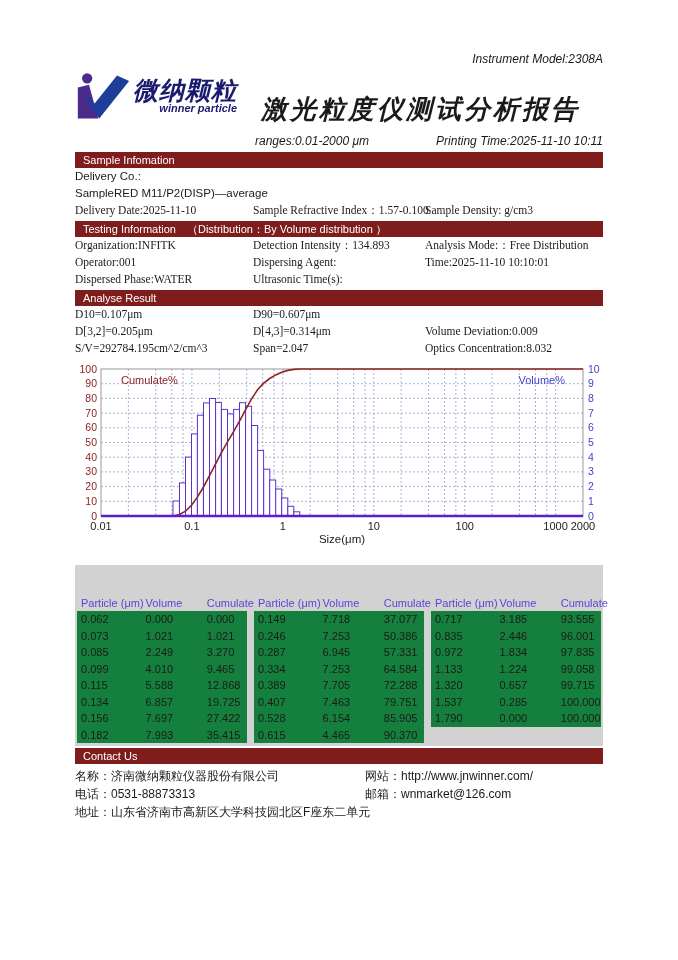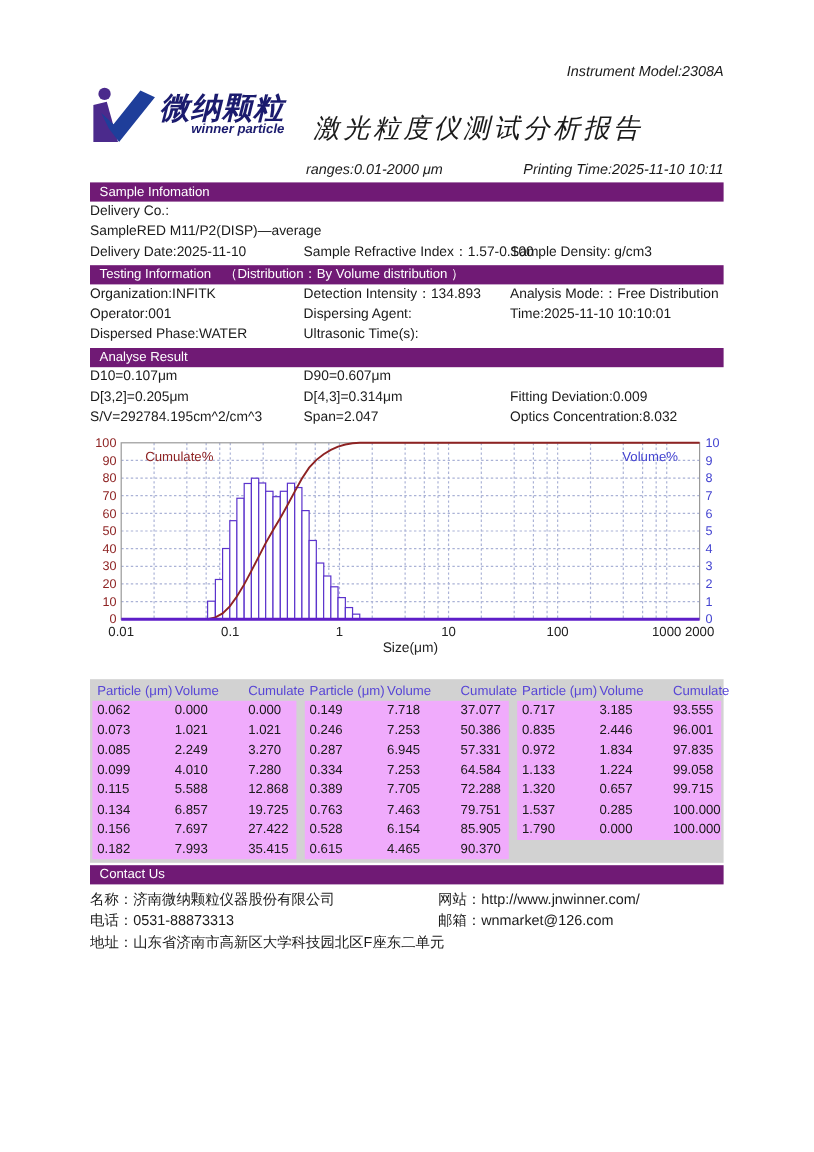--- a/index.html
+++ b/index.html
@@ -8,40 +8,40 @@
   .content{position:absolute;left:75px;top:52px;width:528px;}
 
   
   .instr-line{text-align:right;font-style:italic;font-size:12px;height:16px;}
   .brand-row{display:flex;align-items:flex-start;margin-top:2px;height:62px;}
   .logo-block{display:flex;align-items:flex-start;width:178px;}
   .logo-mark{width:56px;height:52px;flex:none;}
   .logo-texts{margin-left:2px;margin-top:8px;}
   .logo-cn{font-size:25px;font-weight:bold;color:#1b1b6e;letter-spacing:1px;line-height:24px;font-style:italic;}
   .logo-en{font-size:11px;font-weight:bold;font-style:italic;color:#1b1b6e;line-height:13px;text-align:right;}
-  .report-title{flex:1;font-size:22px;font-weight:normal;font-style:italic;font-family:"Liberation Serif",serif;letter-spacing:3px;margin-top:22px;margin-left:8px;white-space:nowrap;}
+  .report-title{flex:1;font-size:26px;font-weight:bold;font-style:italic;font-family:"Liberation Serif",serif;letter-spacing:3px;margin-top:22px;margin-left:8px;white-space:nowrap;}
   .meta-row{display:flex;justify-content:space-between;font-style:italic;font-size:12px;margin-top:2px;padding-left:180px;height:16px;}
 
   
-  .secbar{height:16px;line-height:16px;background:#701a75;color:#fff;font-size:11px;padding-left:8px;margin-top:2px;}
+  .secbar{height:16px;line-height:16px;background:#7f1d1d;color:#fff;font-size:11px;padding-left:8px;margin-top:2px;}
 
   
   .igrid{font-size:11.5px;}
   .irow{height:17px;line-height:17px;white-space:nowrap;}
-  .three{display:grid;grid-template-columns:178px 172px 1fr;}
+  .three{display:grid;grid-template-columns:178px 172px 1fr;font-family:Liberation Serif, serif;}
 
   
   .chart-wrap{margin-top:6px;}
   svg text{font-family:"Liberation Sans",sans-serif;}
 
   
   .ptable{margin-top:14px;background:#d2d2d2;padding:1px 2px 3px 2px;display:grid;grid-template-columns:1fr 1fr 1fr;column-gap:7px;}
   .pgroup{display:flex;flex-direction:column;}
-  .phead{display:grid;grid-template-columns:38% 36% 26%;height:17px;align-items:center;color:#5846d6;font-size:11px;white-space:nowrap;}
-  .pbody{background:#f0abfc;}
+  .phead{display:grid;grid-template-columns:38% 36% 26%;height:17px;align-items:center;color:#5846d6;font-size:11px;white-space:nowrap;margin-top:28px;}
+  .pbody{background:#15803d;}
   .prow{display:grid;grid-template-columns:38% 36% 26%;height:16.5px;align-items:center;font-size:11px;}
   .pc{padding-left:4px;white-space:nowrap;}
 
   
   .cgrid{font-size:12px;margin-top:3px;}
   .crow{display:grid;grid-template-columns:290px 1fr;height:18px;line-height:18px;white-space:nowrap;}
   .crow.single{grid-template-columns:1fr;}
 </style>
 </head>
 <body>
@@ -103,21 +103,21 @@
 
     <div class="secbar">Analyse Result</div>
     <div class="igrid">
       <div class="irow three">
         <span>D10=0.107μm</span>
         <span>D90=0.607μm</span>
       </div>
       <div class="irow three">
         <span>D[3,2]=0.205μm</span>
         <span>D[4,3]=0.314μm</span>
-        <span>Fitting Deviation:0.009</span>
+        <span>Volume Deviation:0.009</span>
       </div>
       <div class="irow three">
         <span>S/V=292784.195cm^2/cm^3</span>
         <span>Span=2.047</span>
         <span>Optics Concentration:8.032</span>
       </div>
     </div>
 
     <div class="chart-wrap">
       <svg id="chart-svg" width="528" height="184" viewBox="0 0 528 184">
@@ -233,21 +233,21 @@
               <span class="pc">1.021</span>
             </div>
             <div class="prow">
               <span class="pc">0.085</span>
               <span class="pc">2.249</span>
               <span class="pc">3.270</span>
             </div>
             <div class="prow">
               <span class="pc">0.099</span>
               <span class="pc">4.010</span>
-              <span class="pc">7.280</span>
+              <span class="pc">9.465</span>
             </div>
             <div class="prow">
               <span class="pc">0.115</span>
               <span class="pc">5.588</span>
               <span class="pc">12.868</span>
             </div>
             <div class="prow">
               <span class="pc">0.134</span>
               <span class="pc">6.857</span>
               <span class="pc">19.725</span>
@@ -290,21 +290,21 @@
               <span class="pc">0.334</span>
               <span class="pc">7.253</span>
               <span class="pc">64.584</span>
             </div>
             <div class="prow">
               <span class="pc">0.389</span>
               <span class="pc">7.705</span>
               <span class="pc">72.288</span>
             </div>
             <div class="prow">
-              <span class="pc">0.763</span>
+              <span class="pc">0.407</span>
               <span class="pc">7.463</span>
               <span class="pc">79.751</span>
             </div>
             <div class="prow">
               <span class="pc">0.528</span>
               <span class="pc">6.154</span>
               <span class="pc">85.905</span>
             </div>
             <div class="prow">
               <span class="pc">0.615</span>

